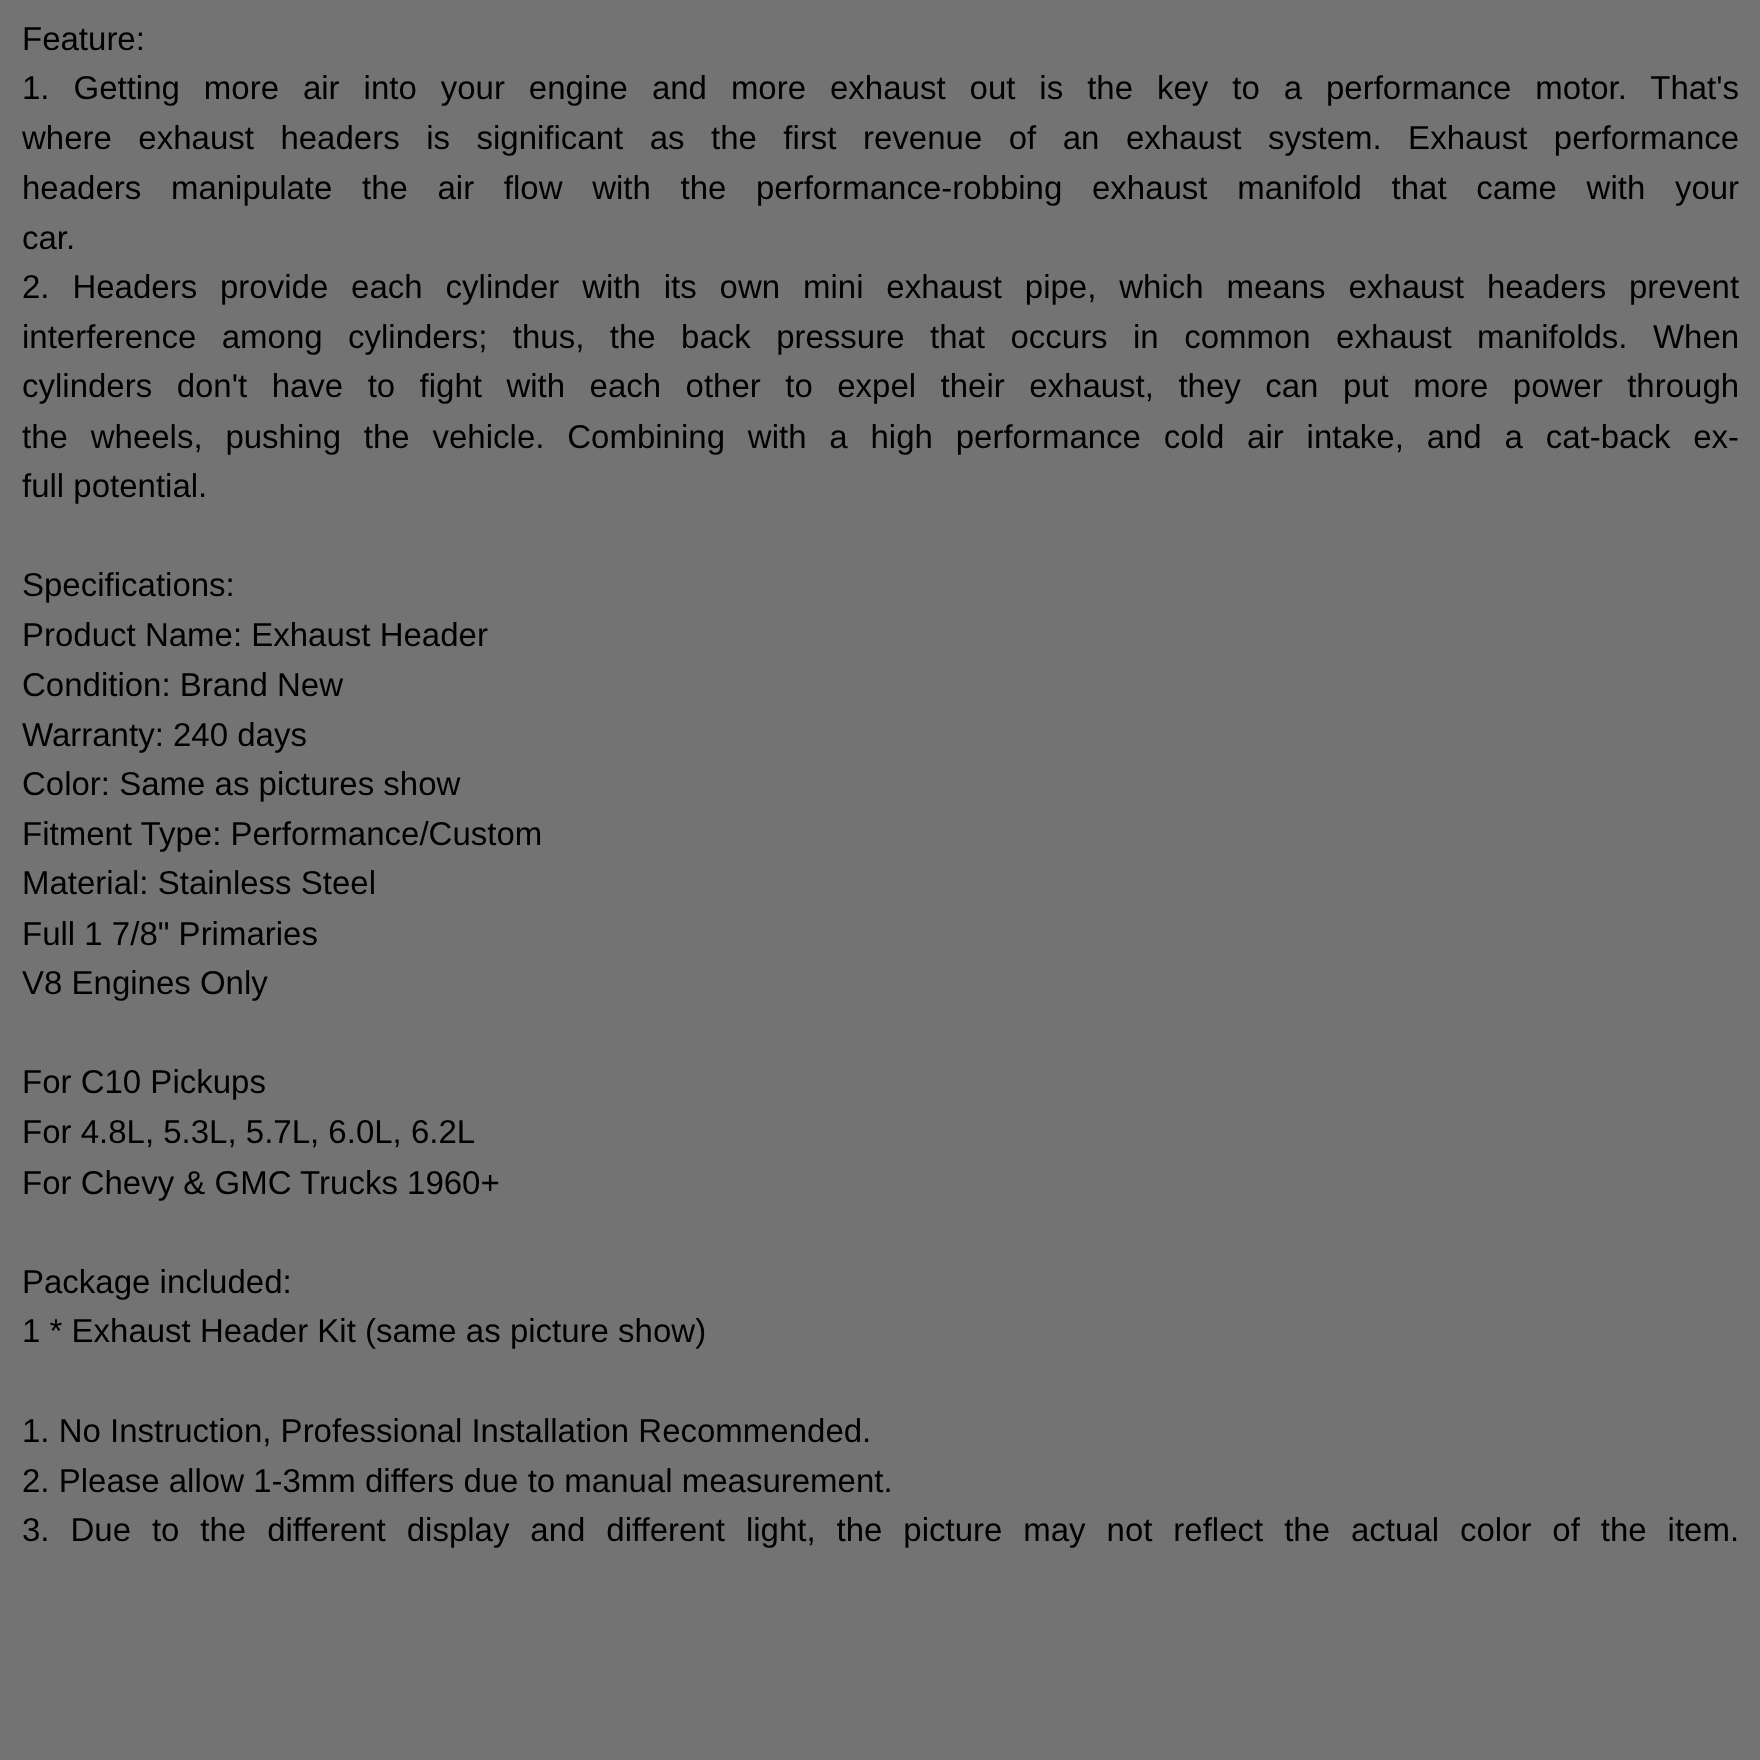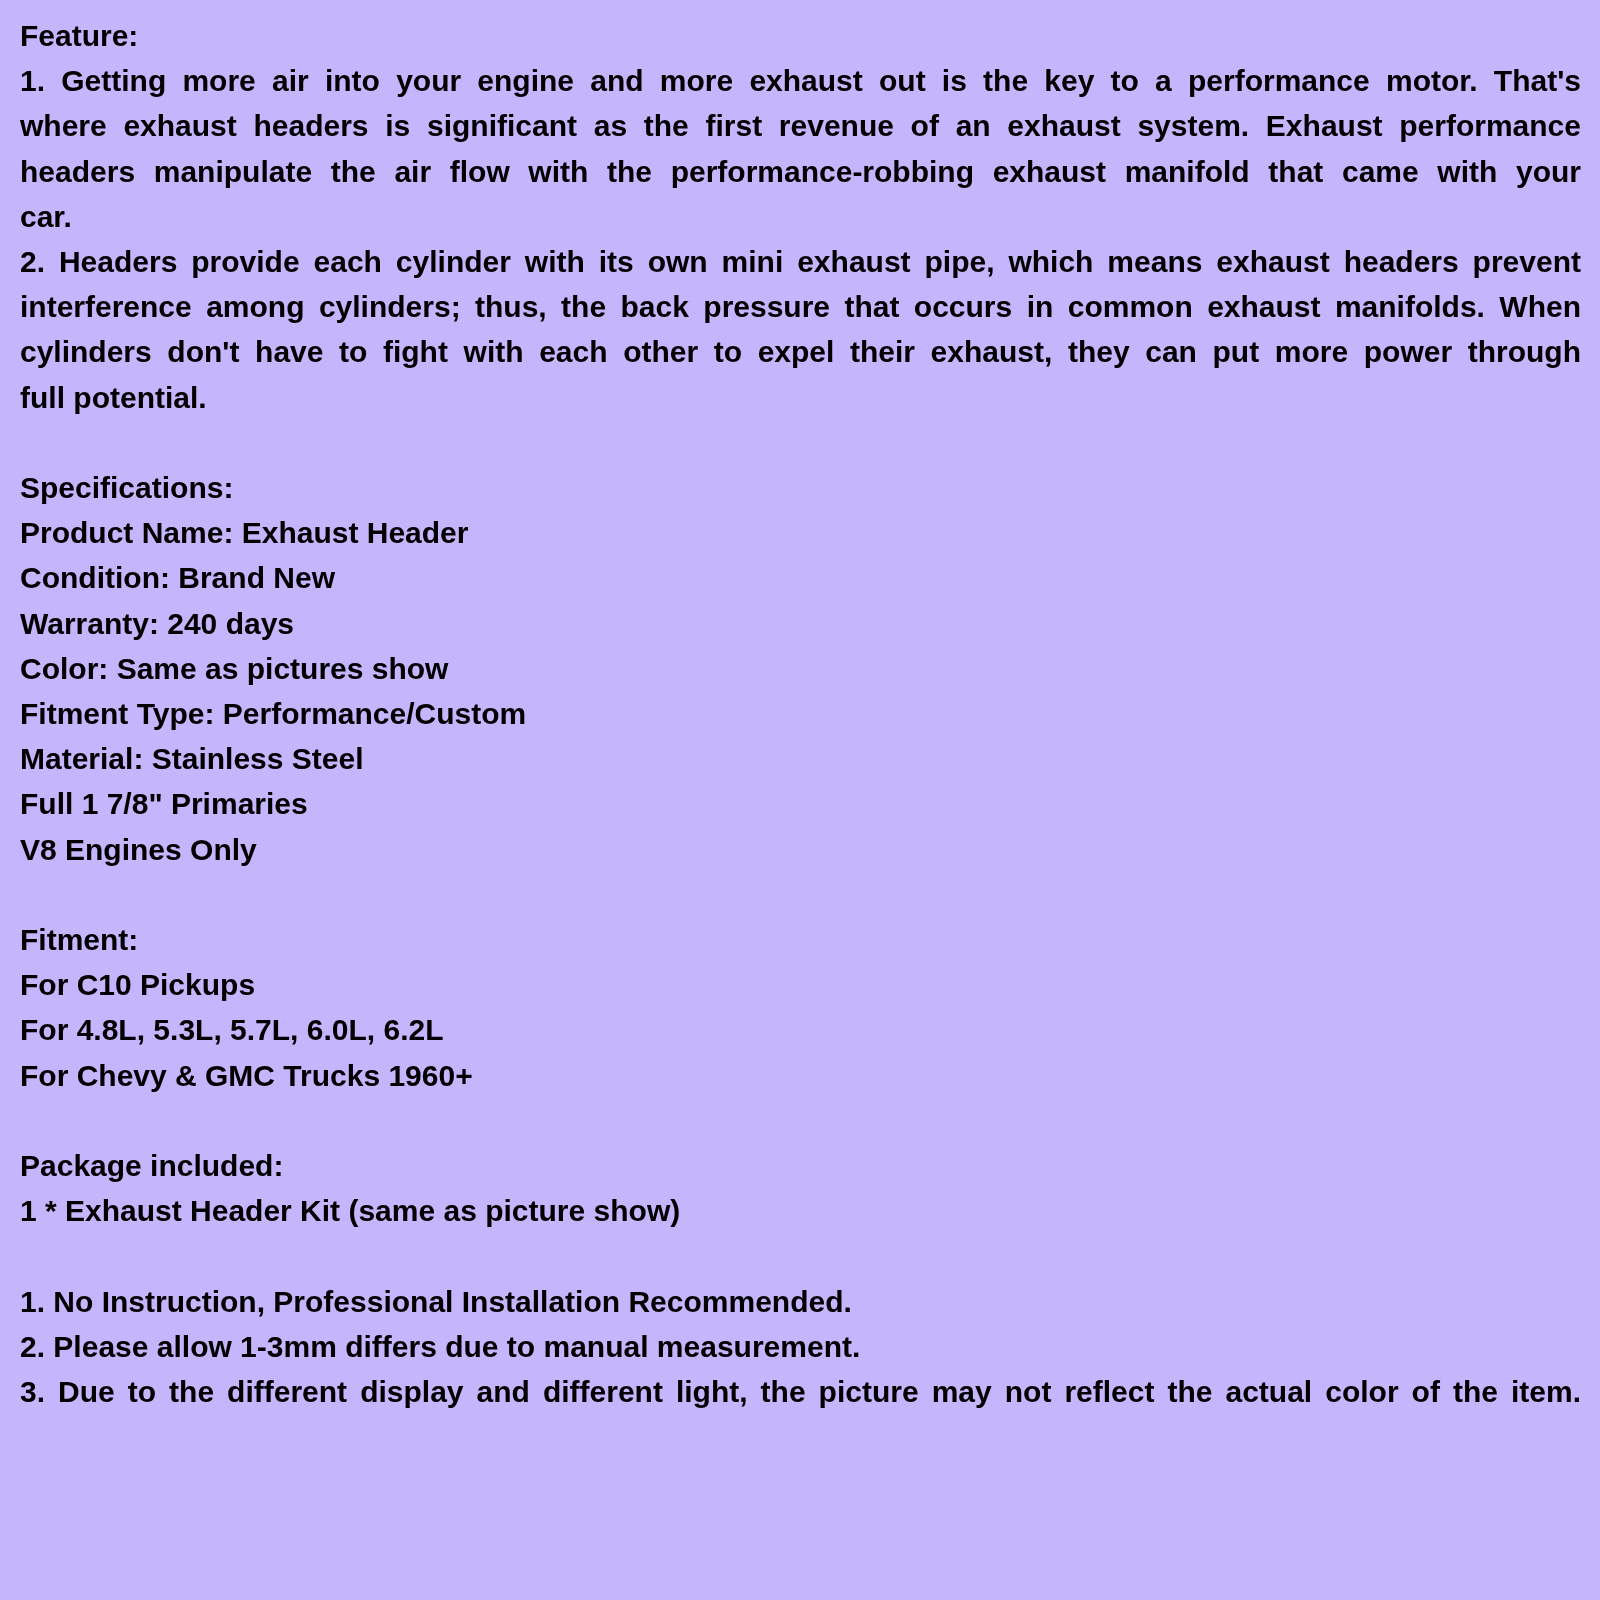--- a/index.html
+++ b/index.html
@@ -6,24 +6,24 @@
   html, body { background: #ffffff; }
   body {
     width: 1600px;
     height: 1600px;
     overflow: hidden;
   }
   .page {
     width: 1600px;
     height: 1600px;
     padding: 13px 19px 0 20px;
-    background: #c4b5fd;
+    background: #737373;
     color: #000000;
     font-family: "Liberation Sans", sans-serif;
-    font-weight: 700;
+    font-weight: 400;
     font-size: 30px;
     line-height: 45.2px;
   }
   .line { min-height: 45.2px; }
   
   .j {
     text-align: justify;
     text-align-last: justify;
   }
   .spacer { height: 45.2px; }
@@ -34,37 +34,37 @@
 <div class="page">
 
   <div class="line">Feature:</div>
   <div class="line j">1. Getting more air into your engine and more exhaust out is the key to a performance motor. That's</div>
   <div class="line j">where exhaust headers is significant as the first revenue of an exhaust system. Exhaust performance</div>
   <div class="line j">headers manipulate the air flow with the performance-robbing exhaust manifold that came with your</div>
   <div class="line">car.</div>
   <div class="line j">2. Headers provide each cylinder with its own mini exhaust pipe, which means exhaust headers prevent</div>
   <div class="line j">interference among cylinders; thus, the back pressure that occurs in common exhaust manifolds. When</div>
   <div class="line j">cylinders don't have to fight with each other to expel their exhaust, they can put more power through</div>
+  <div class="line j">the wheels, pushing the vehicle. Combining with a high performance cold air intake, and a cat-back ex-</div>
   <div class="line">full potential.</div>
 
   <div class="spacer"></div>
 
   <div class="line">Specifications:</div>
   <div class="line">Product Name: Exhaust Header</div>
   <div class="line">Condition: Brand New</div>
   <div class="line">Warranty: 240 days</div>
   <div class="line">Color: Same as pictures show</div>
   <div class="line">Fitment Type: Performance/Custom</div>
   <div class="line">Material: Stainless Steel</div>
   <div class="line">Full 1 7/8" Primaries</div>
   <div class="line">V8 Engines Only</div>
 
   <div class="spacer"></div>
 
-  <div class="line">Fitment:</div>
   <div class="line">For C10 Pickups</div>
   <div class="line">For 4.8L, 5.3L, 5.7L, 6.0L, 6.2L</div>
   <div class="line">For Chevy &amp; GMC Trucks 1960+</div>
 
   <div class="spacer"></div>
 
   <div class="line">Package included:</div>
   <div class="line">1 * Exhaust Header Kit (same as picture show)</div>
 
   <div class="spacer"></div>

